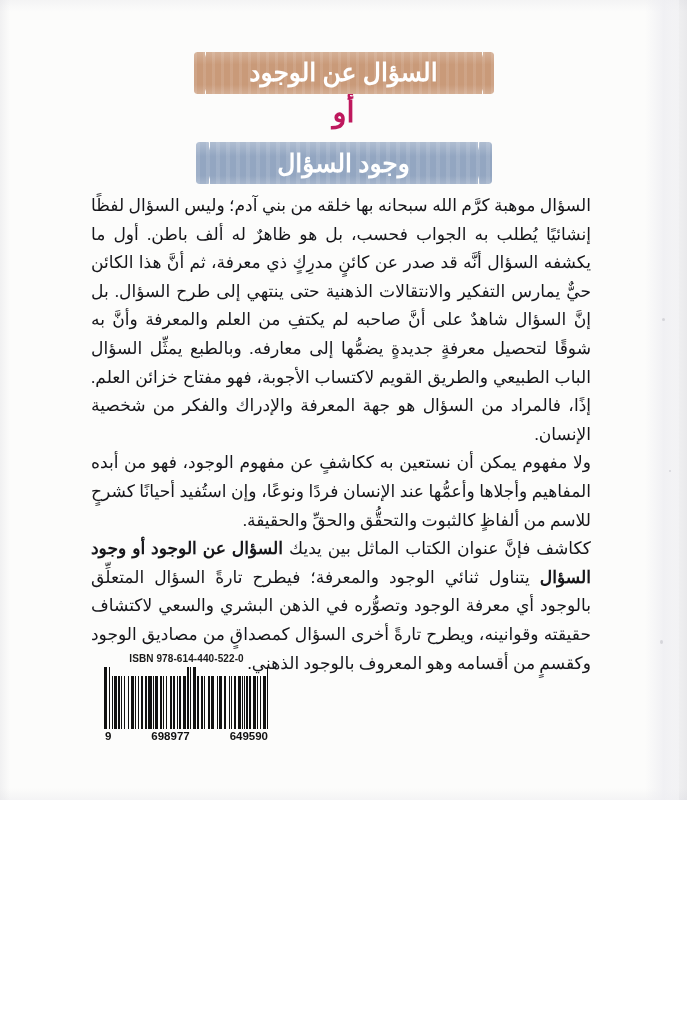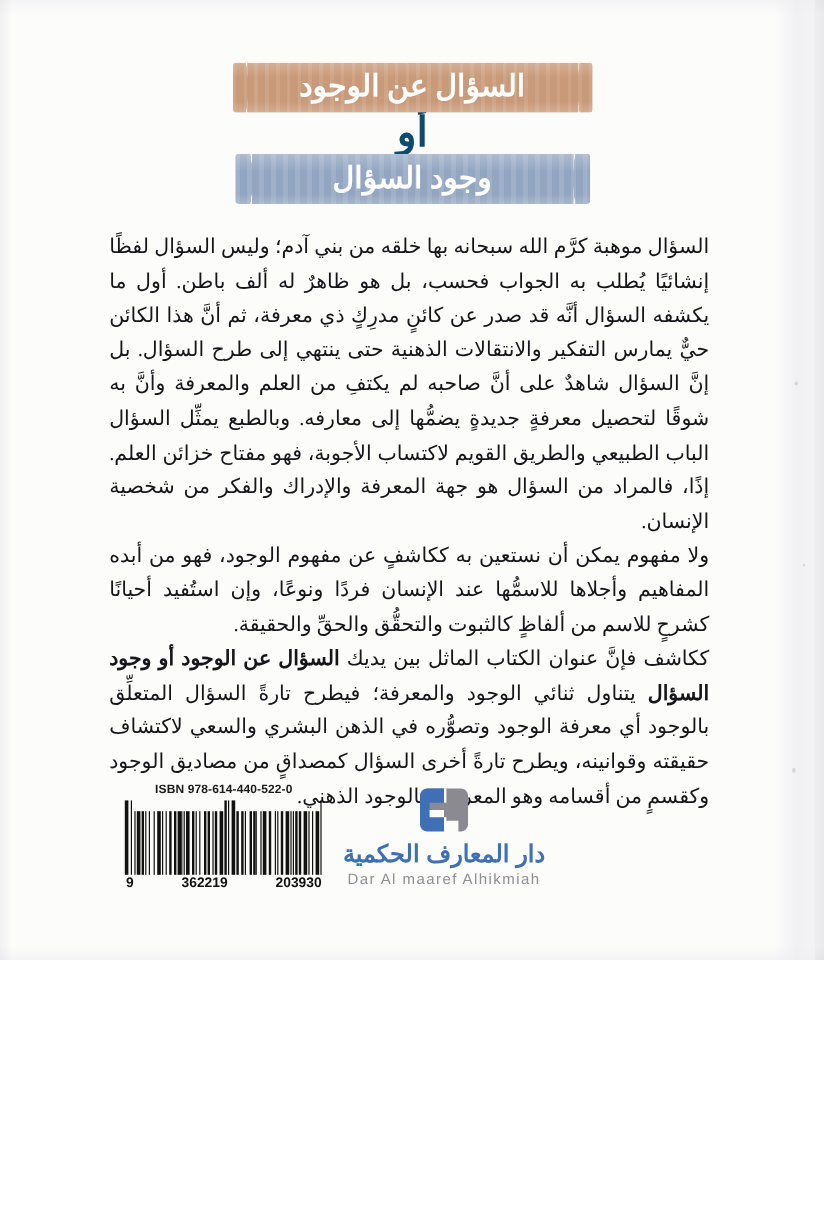--- a/index.html
+++ b/index.html
@@ -119,32 +119,32 @@
   }
   .band-existence .brush-label {
     font-size: 25px;
     line-height: 42px;
   }
 
   
   .or-word {
     display: block;
     margin: 3px auto 0;
-    color: #0c4a6e;
-    font-size: 34px;
+    color: #be185d;
+    font-size: 29px;
     font-weight: 700;
     line-height: 30px;
     height: 30px;
   }
 
   
   .band-question {
     width: 296px;
     height: 42px;
-    margin-top: 1px;
+    margin-top: 15px;
   }
   .band-question .brush-band {
     background: #93a6c1;
     -webkit-mask-image:
       radial-gradient(120% 140% at 2% 50%, #000 72%, transparent 74%),
       radial-gradient(120% 140% at 98% 50%, #000 72%, transparent 74%),
       linear-gradient(#000, #000);
     -webkit-mask-size: 16px 100%, 16px 100%, calc(100% - 28px) 100%;
     -webkit-mask-position: left center, right center, center;
     -webkit-mask-repeat: no-repeat;
@@ -299,21 +299,21 @@
       <span class="brush-band"></span>
       <span class="brush-label">وجود السؤال</span>
     </div>
 
   </div>
 
   <div class="body-text">
 
     <p>السؤال موهبة كرَّم الله سبحانه بها خلقه من بني آدم؛ وليس السؤال لفظًا إنشائيًا يُطلب به الجواب فحسب، بل هو ظاهرٌ له ألف باطن. أول ما يكشفه السؤال أنَّه قد صدر عن كائنٍ مدرِكٍ ذي معرفة، ثم أنَّ هذا الكائن حيٌّ يمارس التفكير والانتقالات الذهنية حتى ينتهي إلى طرح السؤال. بل إنَّ السؤال شاهدٌ على أنَّ صاحبه لم يكتفِ من العلم والمعرفة وأنَّ به شوقًا لتحصيل معرفةٍ جديدةٍ يضمُّها إلى معارفه. وبالطبع يمثِّل السؤال الباب الطبيعي والطريق القويم لاكتساب الأجوبة، فهو مفتاح خزائن العلم. إذًا، فالمراد من السؤال هو جهة المعرفة والإدراك والفكر من شخصية الإنسان.</p>
 
-    <p>ولا مفهوم يمكن أن نستعين به ككاشفٍ عن مفهوم الوجود، فهو من أبده المفاهيم وأجلاها للاسمُّها عند الإنسان فردًا ونوعًا، وإن استُفيد أحيانًا كشرحٍ للاسم من ألفاظٍ كالثبوت والتحقُّق والحقِّ والحقيقة.</p>
+    <p>ولا مفهوم يمكن أن نستعين به ككاشفٍ عن مفهوم الوجود، فهو من أبده المفاهيم وأجلاها وأعمُّها عند الإنسان فردًا ونوعًا، وإن استُفيد أحيانًا كشرحٍ للاسم من ألفاظٍ كالثبوت والتحقُّق والحقِّ والحقيقة.</p>
 
     <p><span>ككاشف فإنَّ عنوان الكتاب الماثل بين يديك </span><span class="book-title-inline">السؤال عن الوجود أو وجود السؤال</span><span> يتناول ثنائي الوجود والمعرفة؛ فيطرح تارةً السؤال المتعلِّق بالوجود أي معرفة الوجود وتصوُّره في الذهن البشري والسعي لاكتشاف حقيقته وقوانينه، ويطرح تارةً أخرى السؤال كمصداقٍ من مصاديق الوجود وكقسمٍ من أقسامه وهو المعروف بالوجود الذهني.</span></p>
 
 
   </div>
 
   <div class="footer">
 
     <div class="barcode-area">
       <div class="isbn-text">ISBN 978-614-440-522-0</div>
@@ -415,31 +415,22 @@
             <span style="width: 2.44px; height: 53px; background: transparent;"></span>
             <span style="width: 1.22px; height: 53px; background: rgb(17, 17, 17);"></span>
             <span style="width: 2.44px; height: 53px; background: transparent;"></span>
             <span style="width: 3.66px; height: 53px; background: rgb(17, 17, 17);"></span>
             <span style="width: 1.22px; height: 62px; background: transparent;"></span>
             <span style="width: 1.22px; height: 62px; background: rgb(17, 17, 17);"></span>
             <span style="width: 1.22px; height: 62px; background: transparent;"></span>
           </div>
         <div class="barcode-digits">
           <span>9</span>
-          <span>362219</span>
-          <span>203930</span>
+          <span>698977</span>
+          <span>649590</span>
         </div>
       </div>
     </div>
 
-    <div class="publisher">
-      <svg class="logo-mark" viewBox="0 0 46 42">
-        <path d="M9 3 h28 a6 6 0 0 1 6 6 v24 a6 6 0 0 1 -6 6 h-2 v-9 h-12 v-9 h-18 v-12 a6 6 0 0 1 4 -6 z" fill="#8a8a90"></path>
-        <path d="M9 3 h14 v12 h-12 v12 h12 v12 h-14 a6 6 0 0 1 -6 -6 v-24 a6 6 0 0 1 6 -6 z" fill="#3f6fb5"></path>
-        <path d="M23 3 h2 v12 h-2 z M23 27 h2 v12 h-2 z" fill="#fbfbfa"></path>
-      </svg>
-      <div class="publisher-ar">دار المعارف الحكمية</div>
-      <div class="publisher-en">Dar Al maaref Alhikmiah</div>
-    </div>
 
   </div>
 
 </div>
 
 </body></html>

